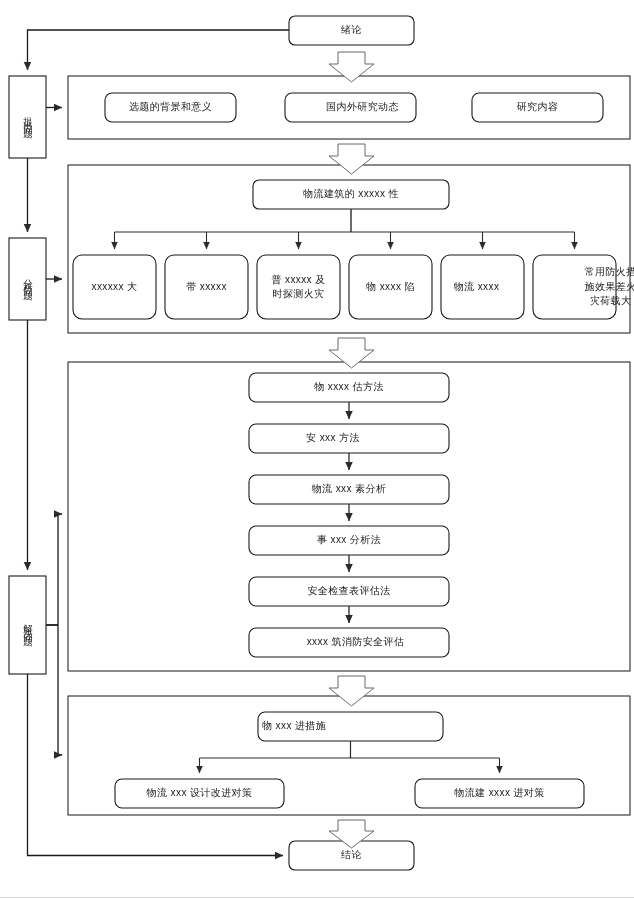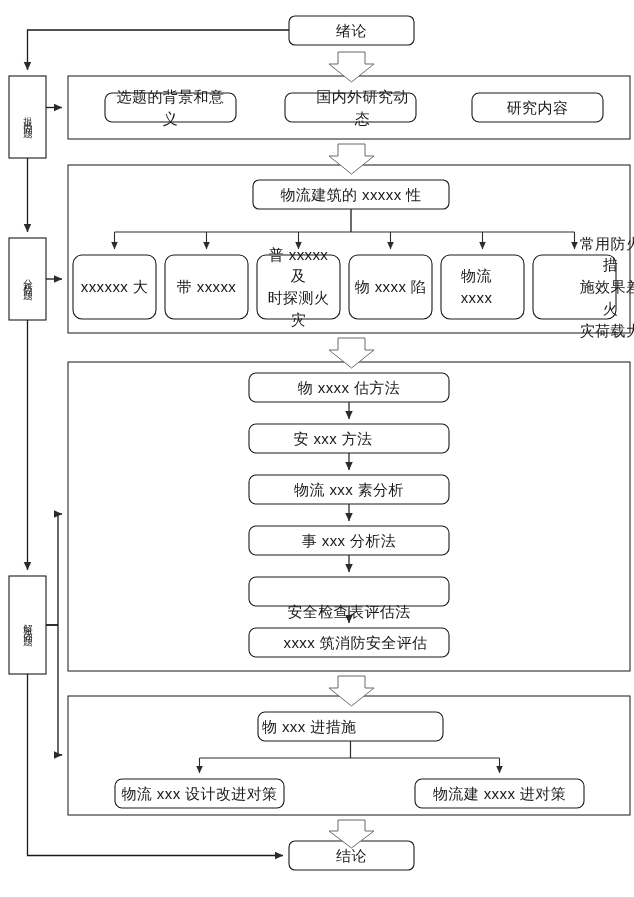--- a/index.html
+++ b/index.html
@@ -26,21 +26,21 @@
     pointer-events: none;
   }
   svg.layer * { pointer-events: auto; }
 
   .node-text {
     position: absolute;
     display: flex;
     align-items: center;
     justify-content: center;
     text-align: center;
-    font-size: 15px;
+    font-size: 10px;
     color: #1a1a1a;
     line-height: 1.45;
     letter-spacing: 0.4px;
     box-sizing: border-box;
     padding: 1px 4px;
     white-space: pre-line;
   }
   .node-text.left-align {
     justify-content: flex-start;
     text-align: left;
@@ -174,21 +174,21 @@
   <div class="node-text" style="left:349px; top:255px; width:83px; height:64px;">物 xxxx 陷</div>
   <div class="node-text" style="left:441px; top:255px; width:71px; height:64px;">物流 xxxx</div>
   <div class="node-text" style="left:533px; top:255px; width:83px; height:64px;margin-left:36px;">常用防火措
 施效果差火
 灾荷载大</div>
 
   <div class="node-text" style="left:249px; top:373px; width:200px; height:29px;border-radius:6px;">物 xxxx 估方法</div>
   <div class="node-text" style="left:249px; top:424px; width:168px; height:29px;">安 xxx 方法</div>
   <div class="node-text" style="left:249px; top:475px; width:200px; height:29px;">物流 xxx 素分析</div>
   <div class="node-text" style="left:249px; top:526px; width:200px; height:29px;">事 xxx 分析法</div>
-  <div class="node-text" style="left:249px; top:577px; width:200px; height:29px;margin-top:20px;">安全检查表评估法</div>
+  <div class="node-text" style="left:249px; top:577px; width:200px; height:29px;">安全检查表评估法</div>
   <div class="node-text" style="left:249px; top:628px; width:200px; height:29px;padding-left:17px;">xxxx 筑消防安全评估</div>
 
   <div class="node-text left-align" style="left:258px; top:712px; width:185px; height:29px;">物 xxx 进措施</div>
   <div class="node-text" style="left:115px; top:779px; width:169px; height:29px;">物流 xxx 设计改进对策</div>
   <div class="node-text" style="left:415px; top:779px; width:169px; height:29px;">物流建 xxxx 进对策</div>
 
   <div class="footrule"></div>
 </div>
 
 </body></html>

